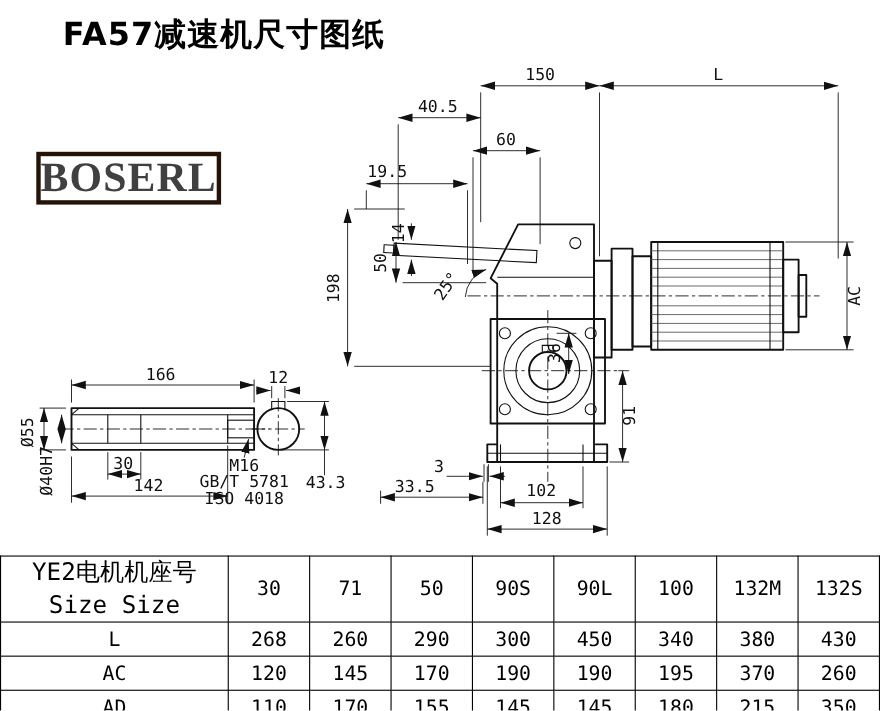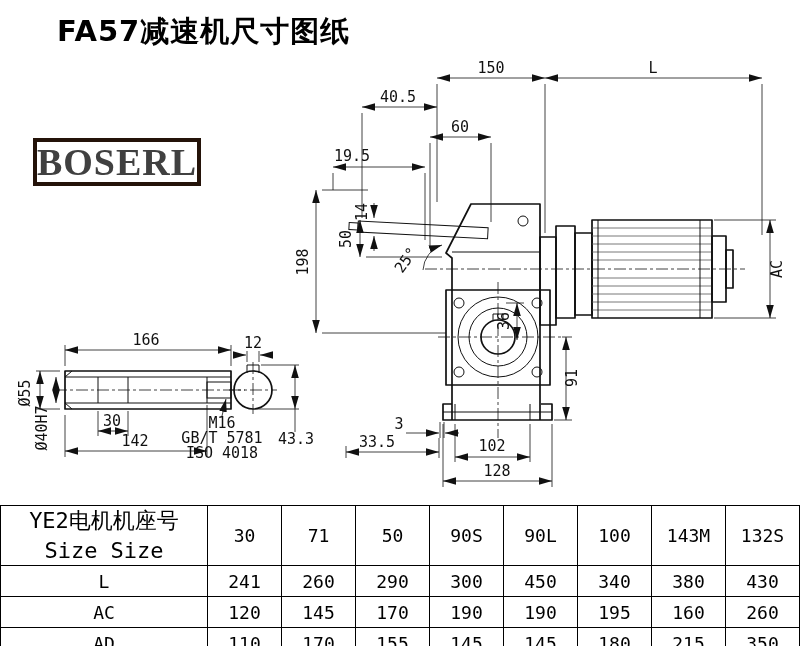--- a/index.html
+++ b/index.html
@@ -243,43 +243,43 @@
         <th>
           <div>YE2电机机座号</div>
           <div>Size Size</div>
         </th>
         <th>30</th>
         <th>71</th>
         <th>50</th>
         <th>90S</th>
         <th>90L</th>
         <th>100</th>
-        <th>143M</th>
+        <th>132M</th>
         <th>132S</th>
       </tr>
       <tr>
         <th>L</th>
-        <td>241</td>
+        <td>268</td>
         <td>260</td>
         <td>290</td>
         <td>300</td>
         <td>450</td>
         <td>340</td>
         <td>380</td>
         <td>430</td>
       </tr>
       <tr>
         <th>AC</th>
         <td>120</td>
         <td>145</td>
         <td>170</td>
         <td>190</td>
         <td>190</td>
         <td>195</td>
-        <td>160</td>
+        <td>370</td>
         <td>260</td>
       </tr>
       <tr>
         <th>AD</th>
         <td>110</td>
         <td>170</td>
         <td>155</td>
         <td>145</td>
         <td>145</td>
         <td>180</td>

